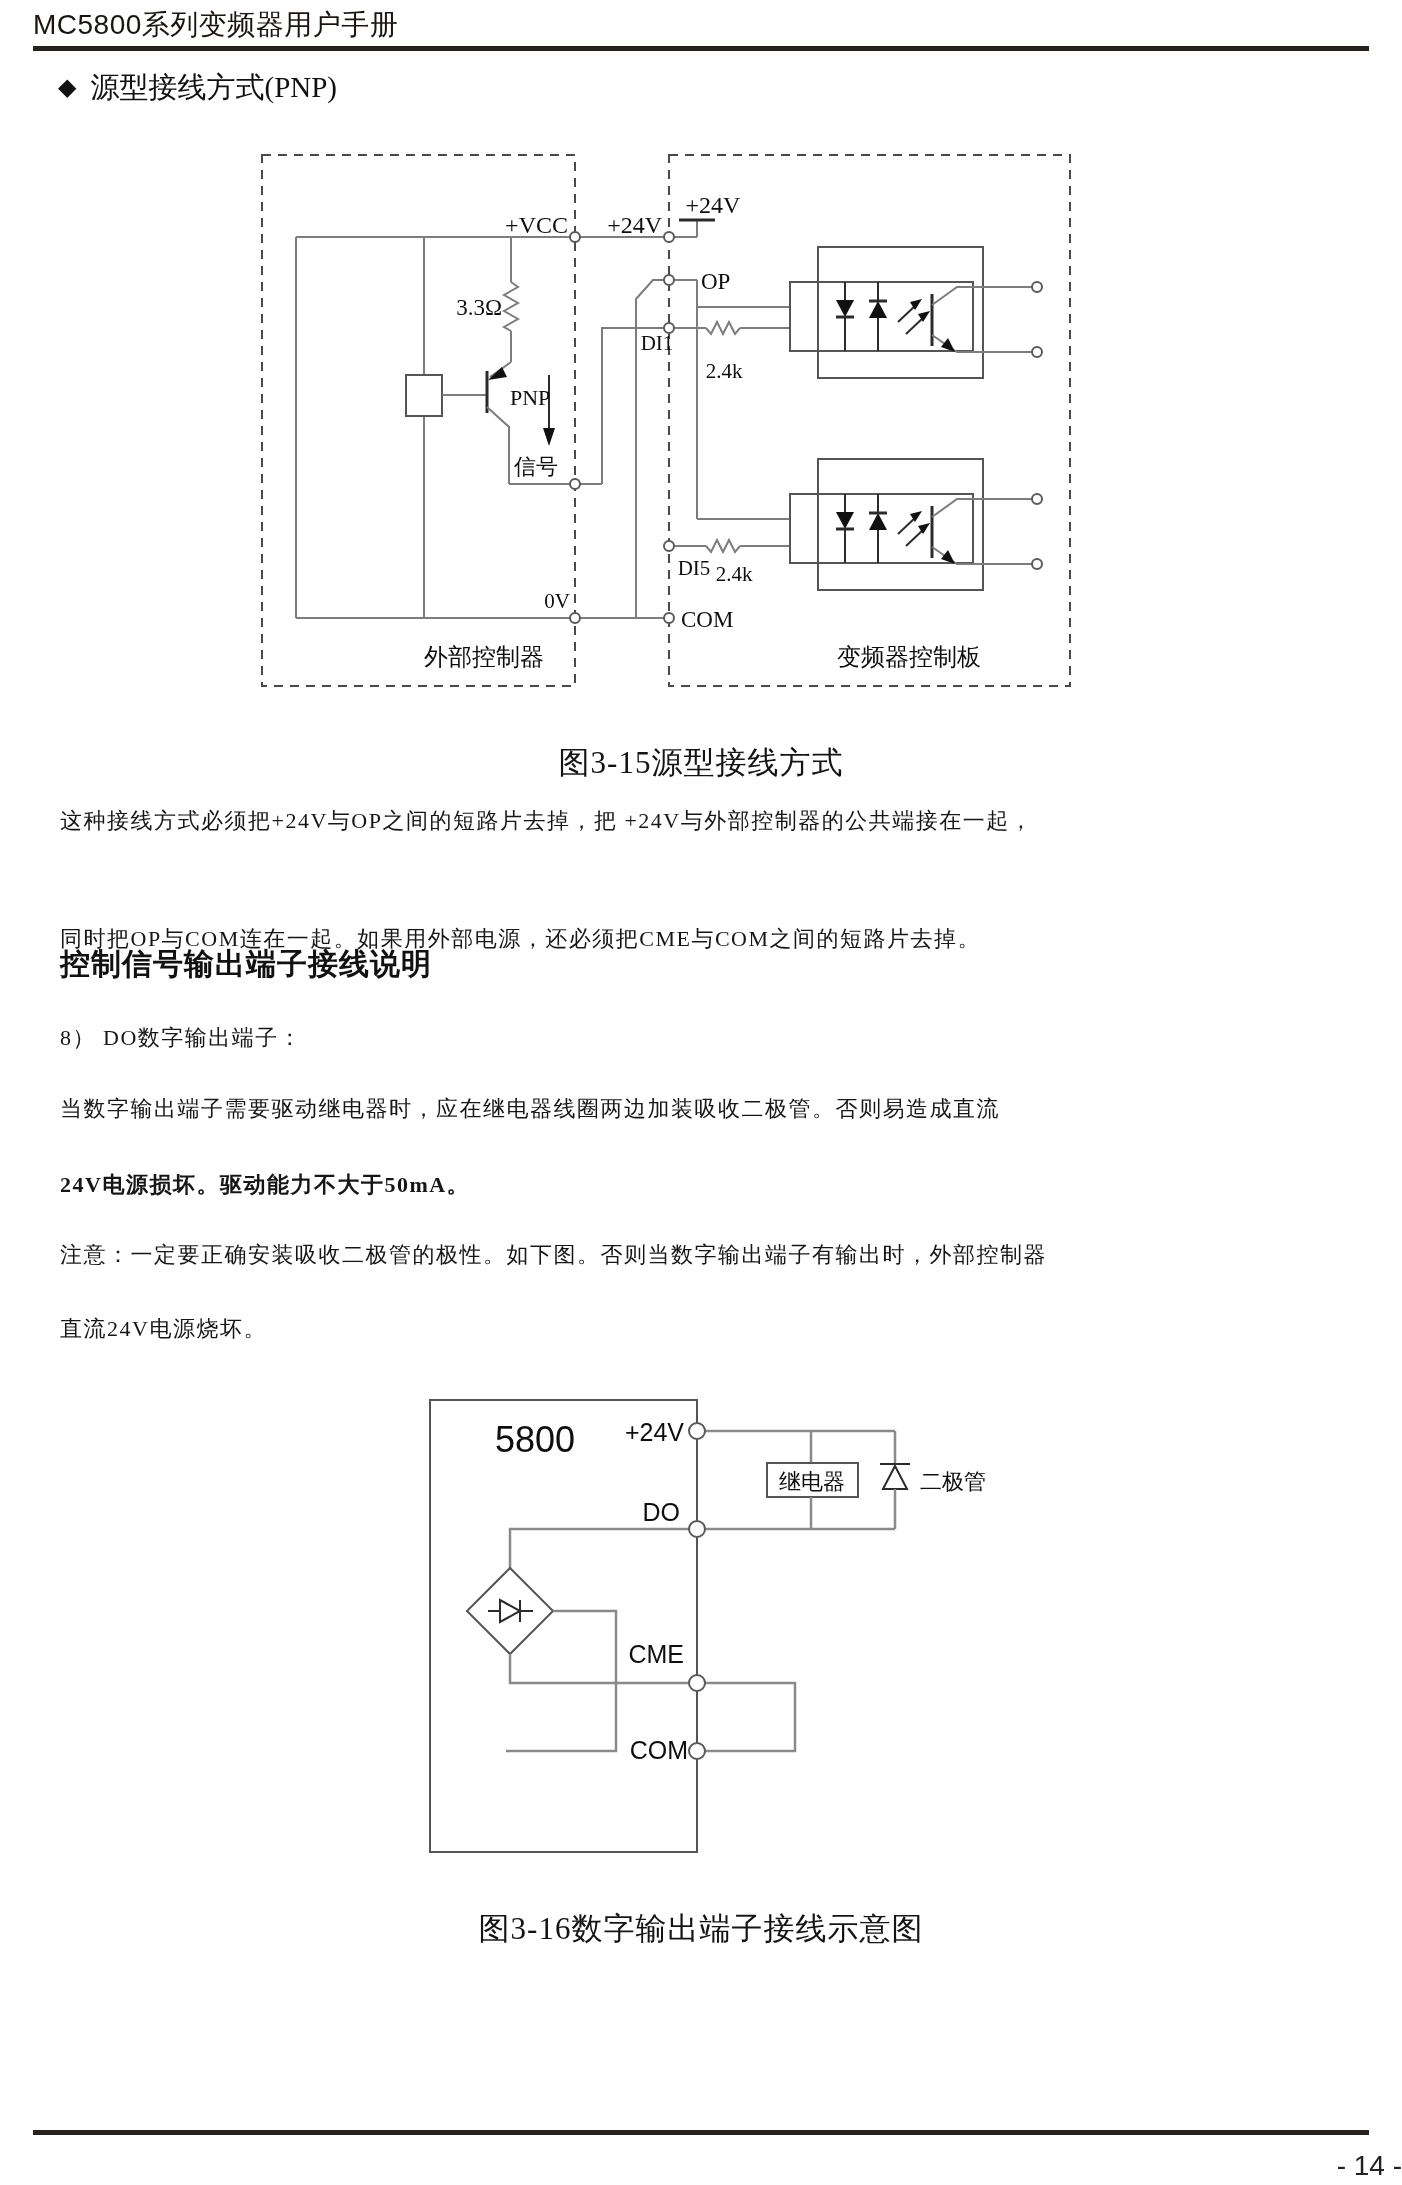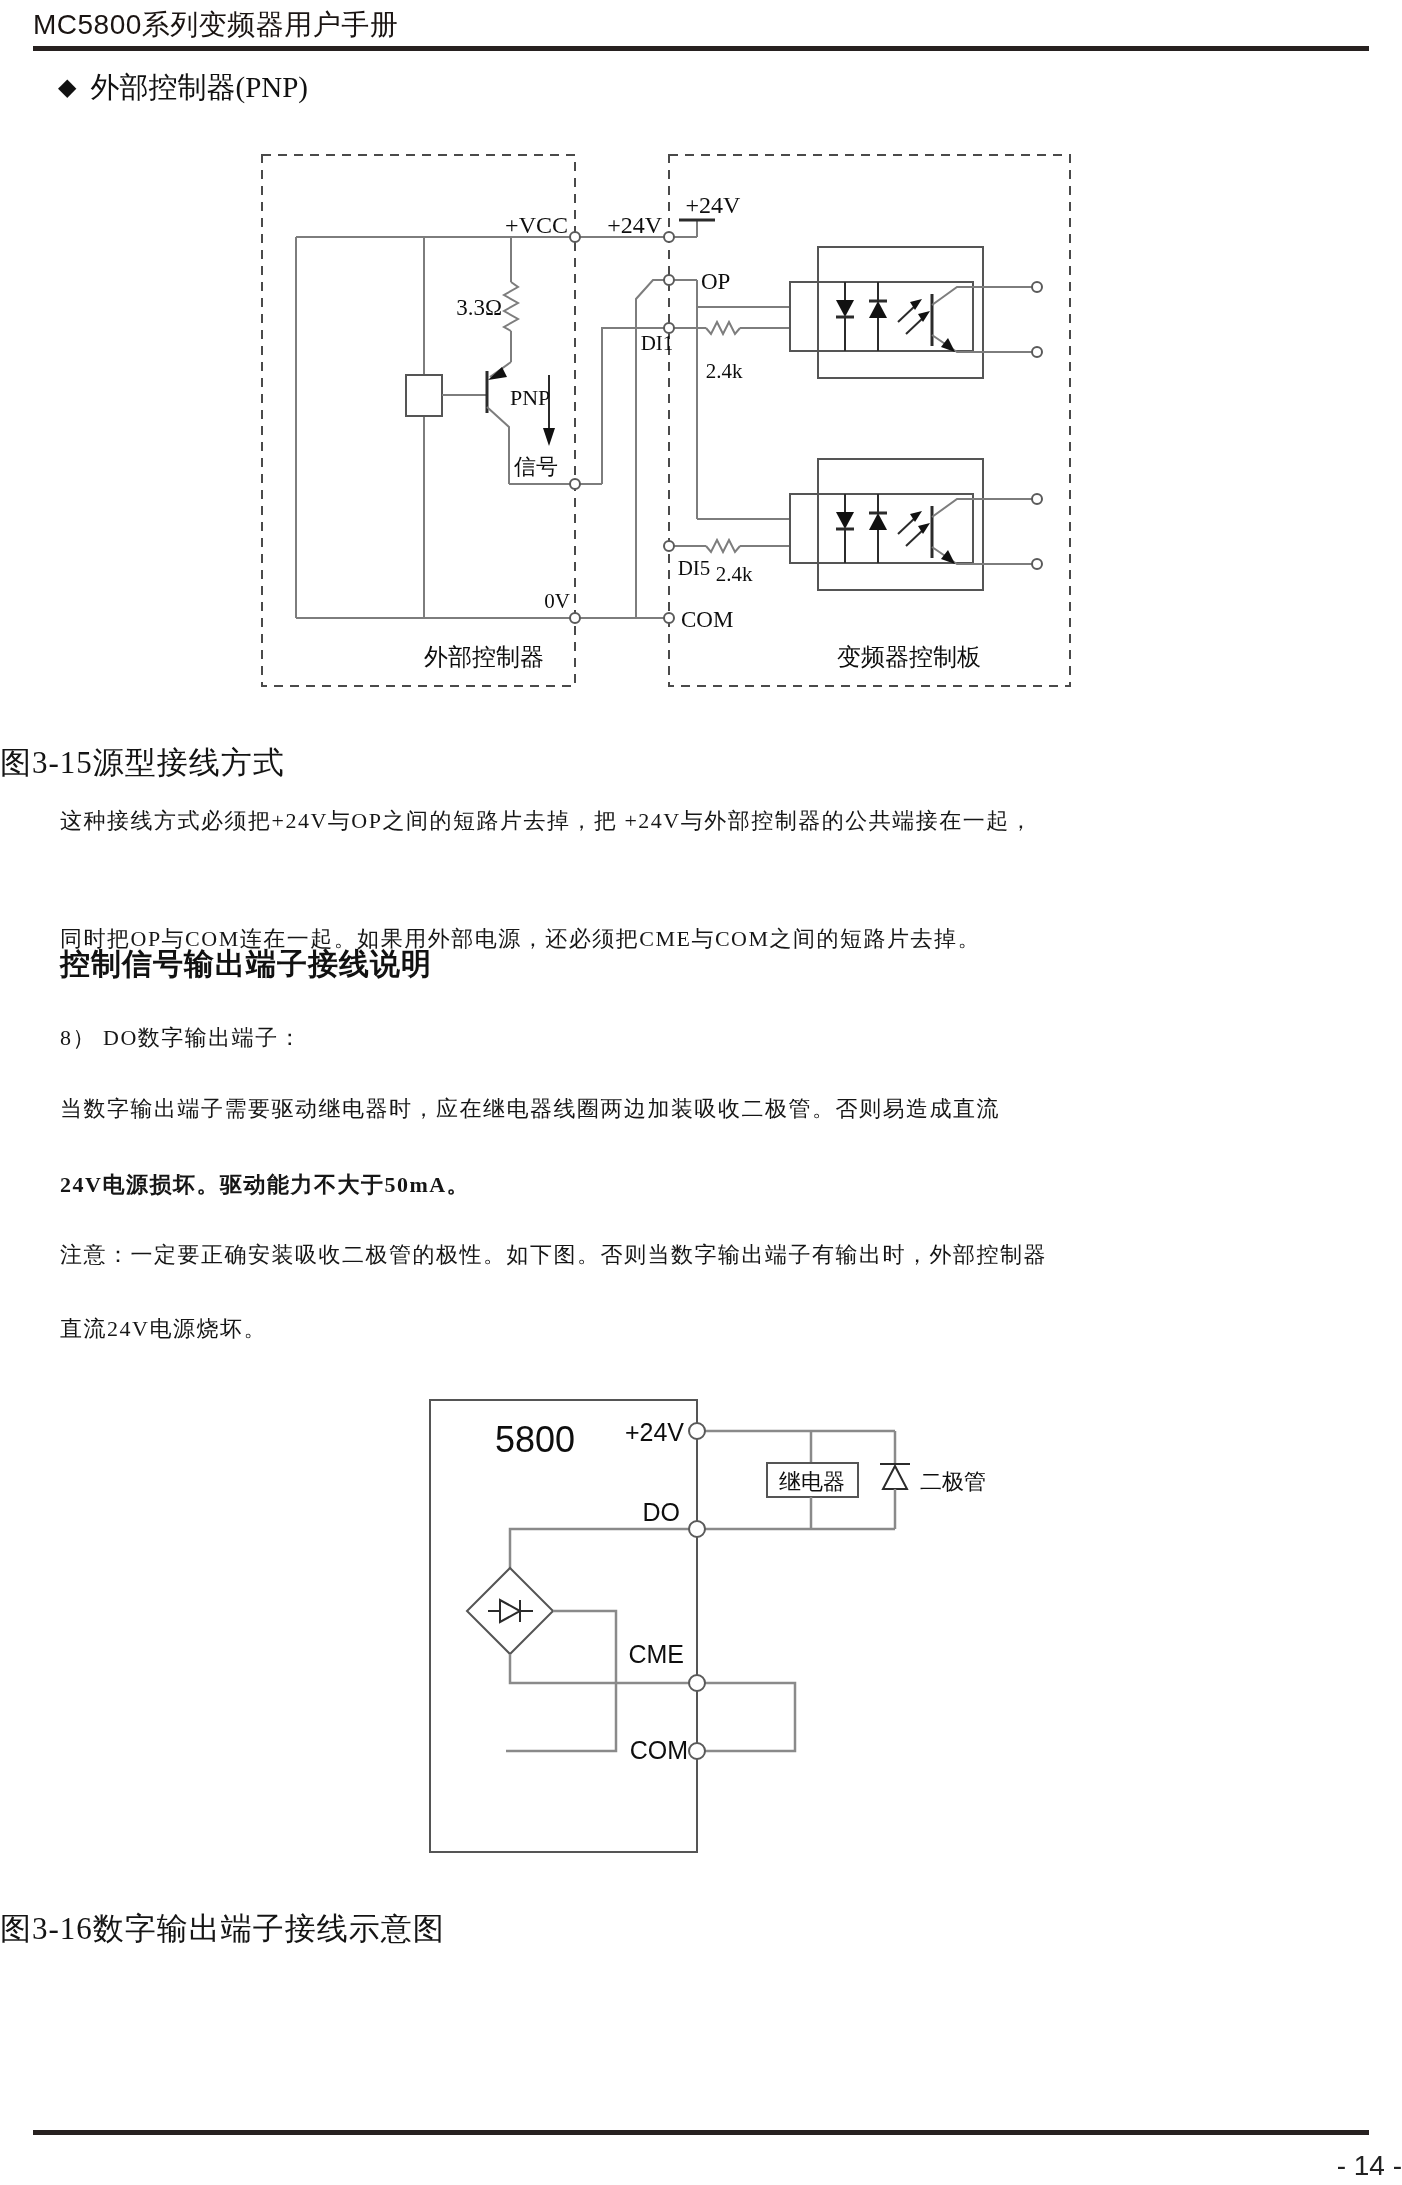--- a/index.html
+++ b/index.html
@@ -7,21 +7,21 @@
     width:1402px;height:2185px;position:relative;background:#ffffff;
     font-family:"Liberation Serif", serif;color:#111;overflow:hidden;
   }
   .sans{font-family:"Liberation Sans", sans-serif;}
   .serif{font-family:"Liberation Serif", serif;}
   .rule{position:absolute;left:33px;width:1336px;height:5px;background:#272120;}
   .hdr{position:absolute;left:33px;top:6px;font-size:28px;letter-spacing:0.5px;color:#1a1412;}
   .bullet-line{position:absolute;left:58px;top:68px;font-size:29px;color:#111;}
   .bullet-glyph{font-size:24px;position:relative;top:-2px;margin-right:14px;}
   .para{position:absolute;left:60px;width:1300px;font-size:22px;letter-spacing:1.5px;color:#161616;white-space:nowrap;}
-  .caption{position:absolute;left:0;right:0;font-size:31px;color:#141414;letter-spacing:1px;}
+  .caption{position:absolute;left:0;right:0;text-align:center;font-size:31px;color:#141414;letter-spacing:1px;}
   .section-heading{position:absolute;left:60px;font-size:30px;font-weight:bold;font-family:"Liberation Sans", sans-serif;color:#111;letter-spacing:1px;}
   .footer-num{position:absolute;left:0;right:0;text-align:right;top:2150px;font-size:28px;font-family:"Liberation Sans", sans-serif;color:#222;}
   svg{position:absolute;}
   svg text{fill:#0e0e0e;}
   .wire{stroke:#7d7d7d;stroke-width:2;fill:none;}
   .wire2{stroke:#8a8a8a;stroke-width:2.5;fill:none;}
   .dashbox{stroke:#4a4a4a;stroke-width:2;fill:none;stroke-dasharray:9 7;}
   .comp{stroke:#555;stroke-width:2;fill:none;}
   .dark{stroke:#2b2b2b;stroke-width:2;fill:none;}
   .bar{stroke:#2b2b2b;stroke-width:3;fill:none;}
@@ -30,21 +30,21 @@
   .t-serif{font-family:"Liberation Serif", serif;}
   .t-sans{font-family:"Liberation Sans", sans-serif;}
 </style>
 </head>
 <body>
 
 <div class="hdr sans">MC5800系列变频器用户手册</div>
 <div class="rule" style="top:46px;"></div>
 
 <div class="bullet-line serif">
-  <span class="bullet-glyph">◆</span><span>外部控制器(PNP)</span>
+  <span class="bullet-glyph">◆</span><span>源型接线方式(PNP)</span>
 </div>
 
 <svg style="left:230px;top:140px;" width="860" height="560" viewBox="230 140 860 560" xmlns="http://www.w3.org/2000/svg">
 
   <rect class="dashbox" x="262" y="155" width="313" height="531"></rect>
   <rect class="dashbox" x="669" y="155" width="401" height="531"></rect>
 
   <path class="wire" d="M296,237 H697"></path>
   <path class="wire" d="M697,237 V221"></path>
   <path class="bar" d="M679,220 H715"></path>

